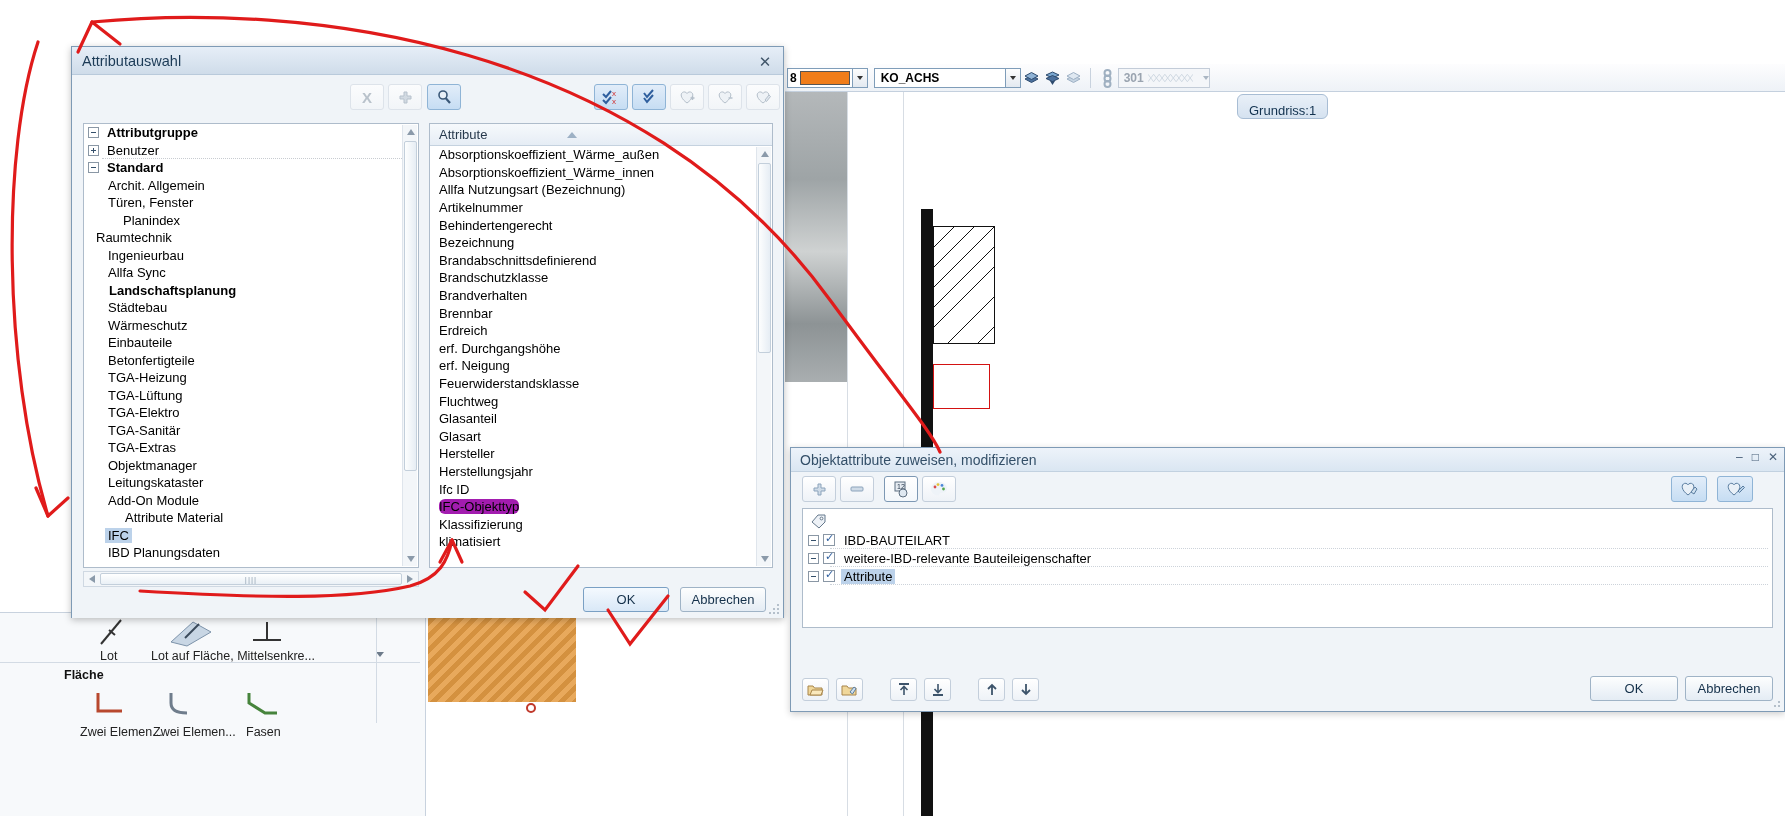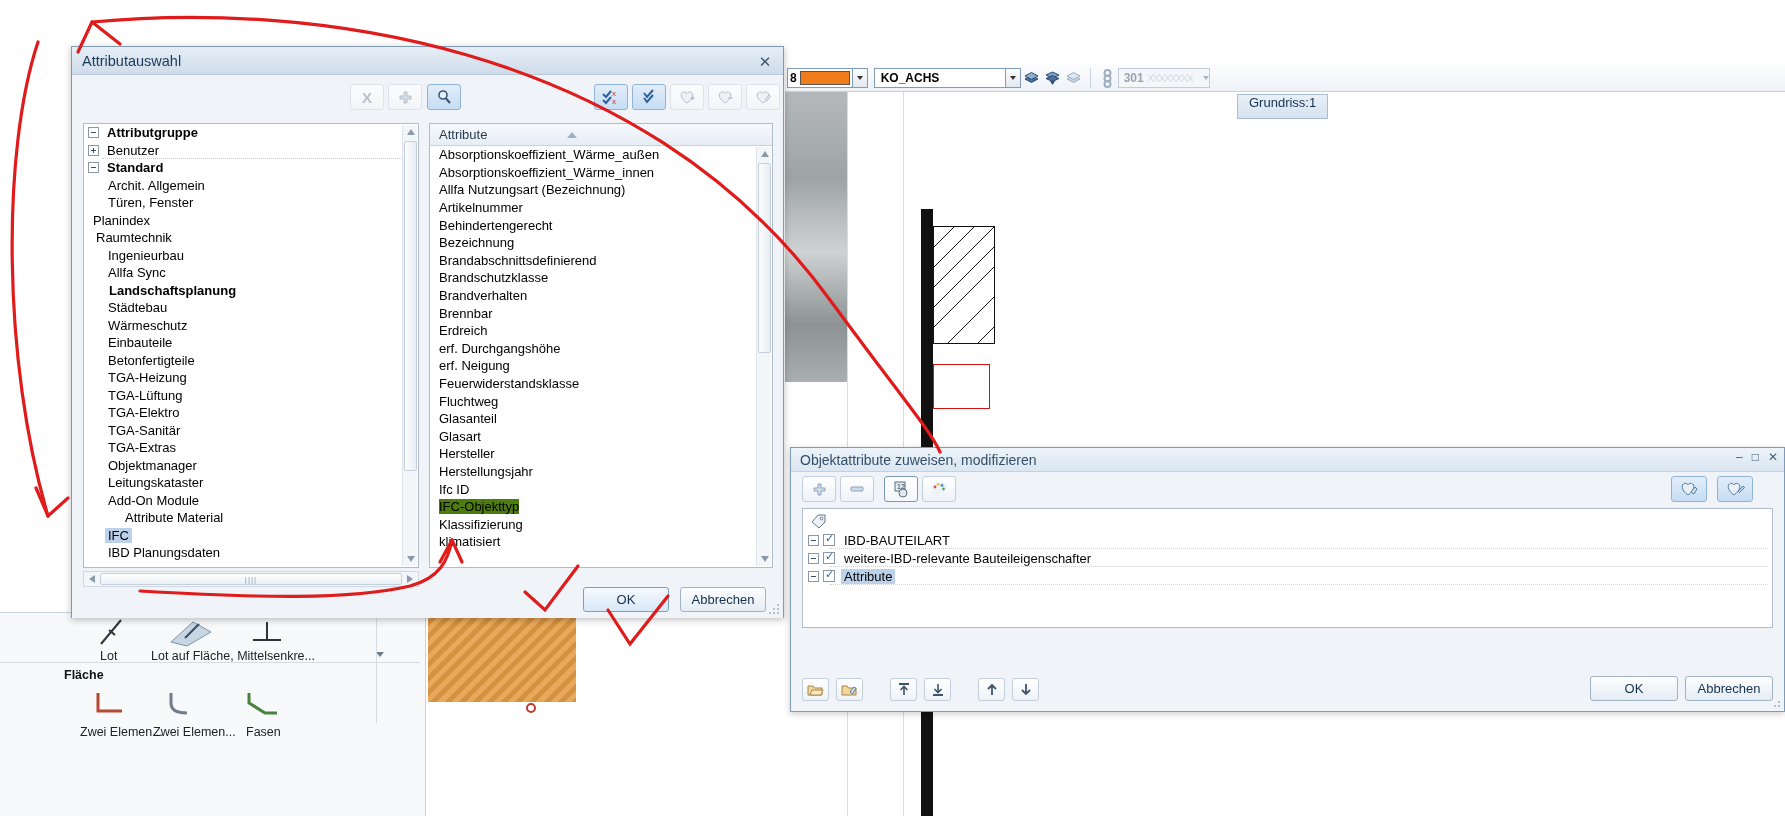--- a/index.html
+++ b/index.html
@@ -66,22 +66,22 @@
     background:#fff; border:1.6px solid #111; overflow:hidden;
   }
   .hatch-box svg { display:block; }
   .red-box {
     position:absolute; left:148px; top:272px; width:57px; height:45px;
     border:1.6px solid #d31212; background:#fff;
   }
   .grundriss-tab {
     position:absolute; left:452px; top:2px; height:25px;
     border:1px solid #a8bdd4; background:linear-gradient(#e9f0f8,#d5e2f0);
-    display:flex; align-items:flex-start; padding:0 11px; font-size:13px; color:#12324f;
-    border-radius:0;
+    display:flex; align-items:flex-end; padding:0 11px; font-size:13px; color:#12324f;
+    border-radius:6px;
   }
 
   
   .ribbon {
     position:absolute; left:0px; top:612px; width:425px; height:204px;
     background:#f7f9fb; border-top:1px solid #c8d2de;
   }
   .rb-label { position:absolute; font-size:12.5px; color:#222; }
   .rb-group-title { position:absolute; font-size:12.5px; font-weight:bold; color:#111; }
   .rb-sep { position:absolute; background:#d3dbe4; }
@@ -161,21 +161,21 @@
   }
   .sort-arrow {
     margin-left:80px; width:0;height:0;
     border-left:5px solid transparent;border-right:5px solid transparent;border-bottom:6px solid #9db1c5;
   }
   .attr-list { position:absolute; left:0; top:22px; right:0; bottom:0; overflow:hidden; }
   .attr-row {
     height:17.6px; font-size:13px; display:flex; align-items:center; padding-left:9px;
     white-space:nowrap;
   }
-  .attr-row.selected span { background:#4d7c0f; }
+  .attr-row.selected span { background:#a21caf;border-radius:6px; }
 
   
   .vbar {
     position:absolute; right:1px; top:1px; width:15px; bottom:1px;
     background:#f3f6f9; border-left:1px solid #dfe5ec;
   }
   .vbar.offset-top { top:23px; }
   .vbar .arr { position:absolute; left:0; width:15px; height:14px; display:flex;align-items:center;justify-content:center;}
   .vbar .arr.up { top:0; } .vbar .arr.dn { bottom:0; }
   .vbar .thumb {
@@ -446,21 +446,21 @@
             <div class="tree-row bold" style="padding-left: 4px;">
               <span class="expander"></span>
               <span class="lbl">Standard</span>
             </div>
             <div class="tree-row" style="padding-left: 21px;">
               <span class="lbl">Archit. Allgemein</span>
             </div>
             <div class="tree-row" style="padding-left: 21px;">
               <span class="lbl">Türen, Fenster</span>
             </div>
-            <div class="tree-row" style="padding-left: 6px;">
+            <div class="tree-row" style="padding-left: 36px;">
               <span class="lbl">Planindex</span>
             </div>
             <div class="tree-row" style="padding-left: 9px;">
               <span class="lbl">Raumtechnik</span>
             </div>
             <div class="tree-row" style="padding-left: 21px;">
               <span class="lbl">Ingenieurbau</span>
             </div>
             <div class="tree-row" style="padding-left: 21px;">
               <span class="lbl">Allfa Sync</span>

